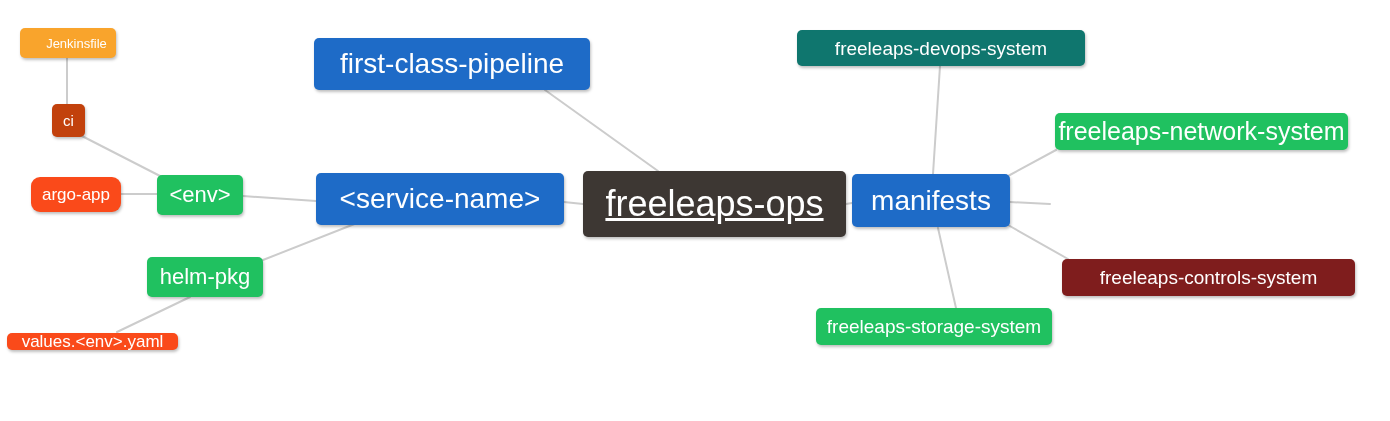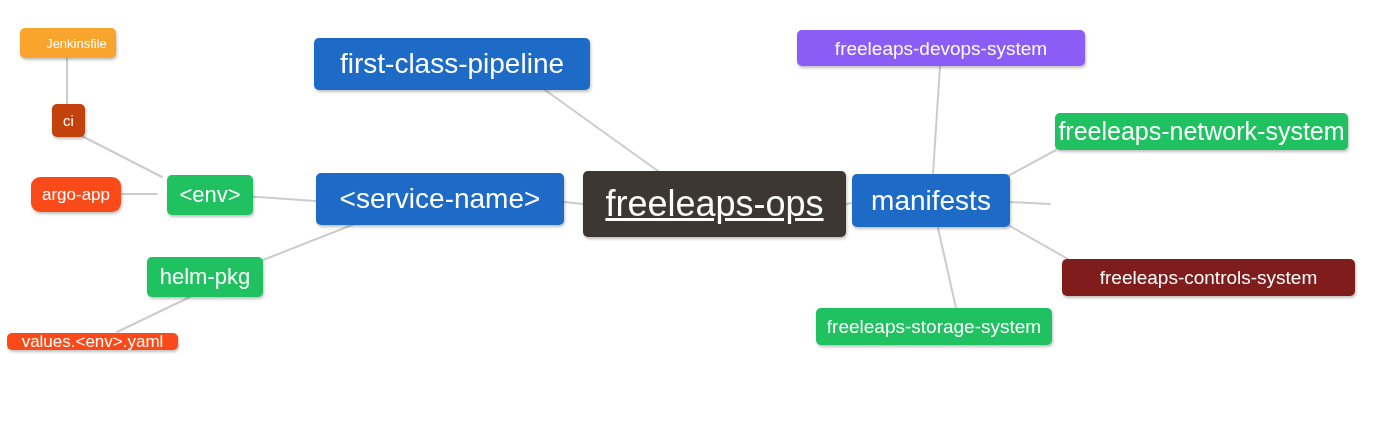--- a/index.html
+++ b/index.html
@@ -13,21 +13,21 @@
     position:absolute;display:flex;align-items:center;justify-content:center;
     box-sizing:border-box;color:#ffffff;border-radius:5px;
     box-shadow:1px 2px 3px rgba(0,0,0,0.25);
     white-space:nowrap;cursor:pointer;user-select:none;line-height:1;
   }
   
   .n-root        {left:583px;top:171px;width:263px;height:66px;font-size:36px;}
   .n-pipeline    {left:314px;top:38px; width:276px;height:52px;font-size:28px;}
   .n-service     {left:316px;top:173px;width:248px;height:52px;font-size:28px;}
   .n-manifests   {left:852px;top:174px;width:158px;height:53px;font-size:28px;}
-  .n-env         {left:157px;top:175px;width:86px; height:40px;font-size:22px;margin-left:10px;}
+  .n-env         {left:157px;top:175px;width:86px; height:40px;font-size:22px;}
   .n-helm        {left:147px;top:257px;width:116px;height:40px;font-size:22px;}
   .n-ci          {left:52px; top:104px;width:33px; height:33px;font-size:15px;}
   .n-argo        {left:31px; top:177px;width:90px; height:35px;font-size:17px;}
   .n-jenkins     {left:20px; top:28px; width:96px; height:30px;font-size:13px;}
   .n-values      {left:7px;  top:333px;width:171px;height:17px;font-size:17px;}
   .n-devops      {left:797px;top:30px; width:288px;height:36px;font-size:19px;}
   .n-network     {left:1055px;top:113px;width:293px;height:37px;font-size:25px;}
   .n-monitoring  {left:1050px;top:186px;width:325px;height:37px;font-size:19px;}
   .n-controls    {left:1062px;top:259px;width:293px;height:37px;font-size:19px;}
   .n-storage     {left:816px;top:308px;width:236px;height:37px;font-size:19px;}
@@ -57,18 +57,18 @@
   <div class="node n-root" style="background: rgb(61, 55, 51); text-decoration: underline;">freeleaps-ops</div>
   <div class="node n-pipeline" style="background: rgb(30, 107, 199);">first-class-pipeline</div>
   <div class="node n-service" style="background: rgb(30, 107, 199);">&lt;service-name&gt;</div>
   <div class="node n-manifests" style="background: rgb(30, 107, 199);">manifests</div>
   <div class="node n-env" style="background: rgb(32, 193, 96);">&lt;env&gt;</div>
   <div class="node n-helm" style="background: rgb(32, 193, 96);">helm-pkg</div>
   <div class="node n-ci" style="background: #c2410c;">ci</div>
   <div class="node n-argo" style="background: rgb(250, 74, 26); border-radius: 9px;">argo-app</div>
   <div class="node n-jenkins" style="background: rgb(249, 164, 44); padding-left: 17px;">Jenkinsfile</div>
   <div class="node n-values" style="background: rgb(250, 74, 26);">values.&lt;env&gt;.yaml</div>
-  <div class="node n-devops" style="background: #8b5cf6;">freeleaps-devops-system</div>
+  <div class="node n-devops" style="background: #0f766e;">freeleaps-devops-system</div>
   <div class="node n-network" style="background: rgb(32, 193, 96);">freeleaps-network-system</div>
   <div class="node n-controls" style="background: #7f1d1d;">freeleaps-controls-system</div>
   <div class="node n-storage" style="background: rgb(32, 193, 96);">freeleaps-storage-system</div>
 
 </div>
 
 </body></html>

